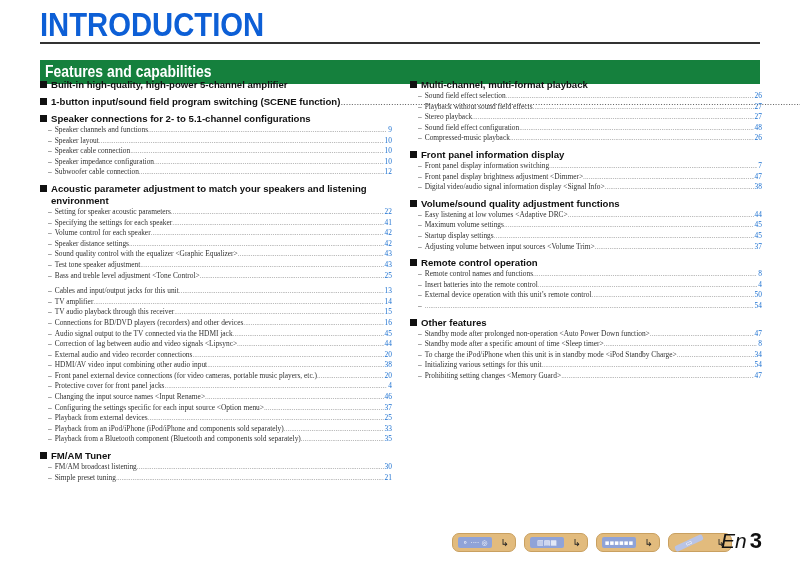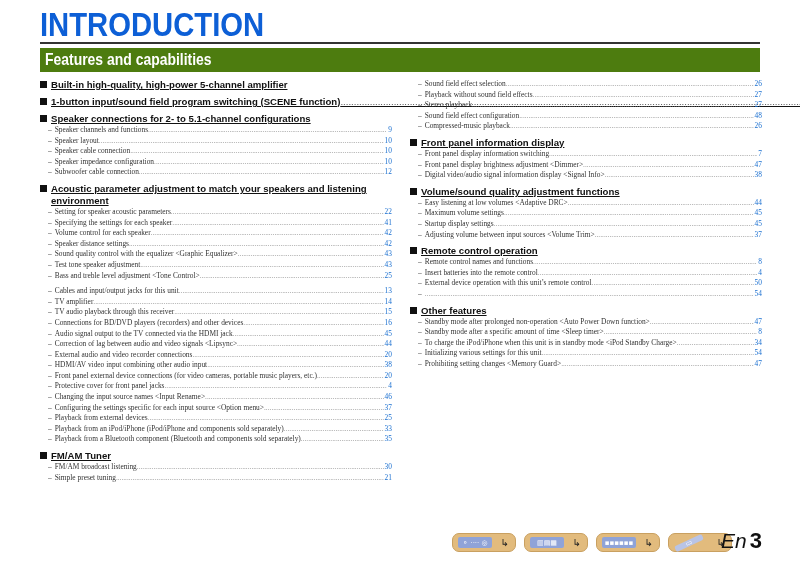--- a/index.html
+++ b/index.html
@@ -1,27 +1,27 @@
 <!DOCTYPE html>
 <html><head>
 <meta charset="utf-8">
 <style>
   html, body { margin: 0; padding: 0; background: #ffffff; }
   body { width: 800px; height: 566px; position: relative; overflow: hidden; font-family: "Liberation Serif", serif; color: #222; }
   .title { position: absolute; left: 40px; top: 6px; font-family: "Liberation Sans", sans-serif; font-weight: bold; font-size: 34px; color: #0d5fd6; letter-spacing: 0px; transform: scaleX(0.86); transform-origin: left top; line-height: 36px; }
   .rule { position: absolute; left: 40px; top: 42px; width: 720px; height: 2px; background: #333; }
-  .bar { position: absolute; left: 40px; top: 48px; width: 720px; height: 24px; background: #4d7c0f; }
+  .bar { position: absolute; left: 40px; top: 60px; width: 720px; height: 24px; background: #15803d; }
   .bar span { position: absolute; left: 5px; top: 1px; font-family: "Liberation Sans", sans-serif; font-weight: bold; font-size: 17px; color: #fff; transform: scaleX(0.82); transform-origin: left top; line-height: 22px; white-space: nowrap; }
   .col { position: absolute; top: 79px; }
   .col.left { left: 40px; width: 352px; }
   .col.right { left: 410px; width: 352px; }
   .section { margin-bottom: 5px; }
   .heading { font-family: "Liberation Sans", sans-serif; font-weight: bold; font-size: 9.6px; line-height: 12px; color: #111; display: flex; align-items: flex-start; }
   .heading .sq { display: inline-block; width: 7px; height: 7px; background: #111; margin: 2px 4px 0 0; flex: 0 0 auto; }
-  .heading .htext { flex: 1 1 auto; text-decoration: underline; }
+  .heading .htext { flex: 1 1 auto; }
   .heading.withpage .htext { display: flex; }
   .heading .hlabel { white-space: nowrap; }
   .heading .dots { flex: 1 1 auto; overflow: hidden; white-space: nowrap; color: #555; font-weight: normal; }
   .item { display: flex; align-items: baseline; font-size: 7.4px; line-height: 10.6px; padding-left: 8px; color: #333; }
   .item .dash { margin-right: 3px; color: #333; }
   .item .label { white-space: nowrap; }
   .item .dots { flex: 1 1 auto; overflow: hidden; white-space: nowrap; color: #888; }
   .item .page { color: #1a6fd0; margin-left: 1px; }
   .footer-nav { position: absolute; top: 533px; left: 452px; display: flex; gap: 8px; }
   .navbtn { width: 64px; height: 19px; border-radius: 7px; background: #e2bb7d; border: 1px solid #c9a060; box-sizing: border-box; display: flex; align-items: center; justify-content: space-between; padding: 0 6px 0 5px; }
@@ -246,20 +246,24 @@
       <div class="item">
         <span class="dash">–</span>
         <span class="label">Simple preset tuning</span>
         <span class="dots">............................................................................................................................................................................................................................................................................................................</span>
         <span class="page">21</span>
       </div>
     </div>
   </div>
 <div class="col right" id="col-right">
     <div class="section">
+      <div class="heading">
+        <span class="sq"></span>
+        <span class="htext">Multi-channel, multi-format playback</span>
+      </div>
       <div class="item">
         <span class="dash">–</span>
         <span class="label">Sound field effect selection</span>
         <span class="dots">............................................................................................................................................................................................................................................................................................................</span>
         <span class="page">26</span>
       </div>
       <div class="item">
         <span class="dash">–</span>
         <span class="label">Playback without sound field effects</span>
         <span class="dots">............................................................................................................................................................................................................................................................................................................</span>

